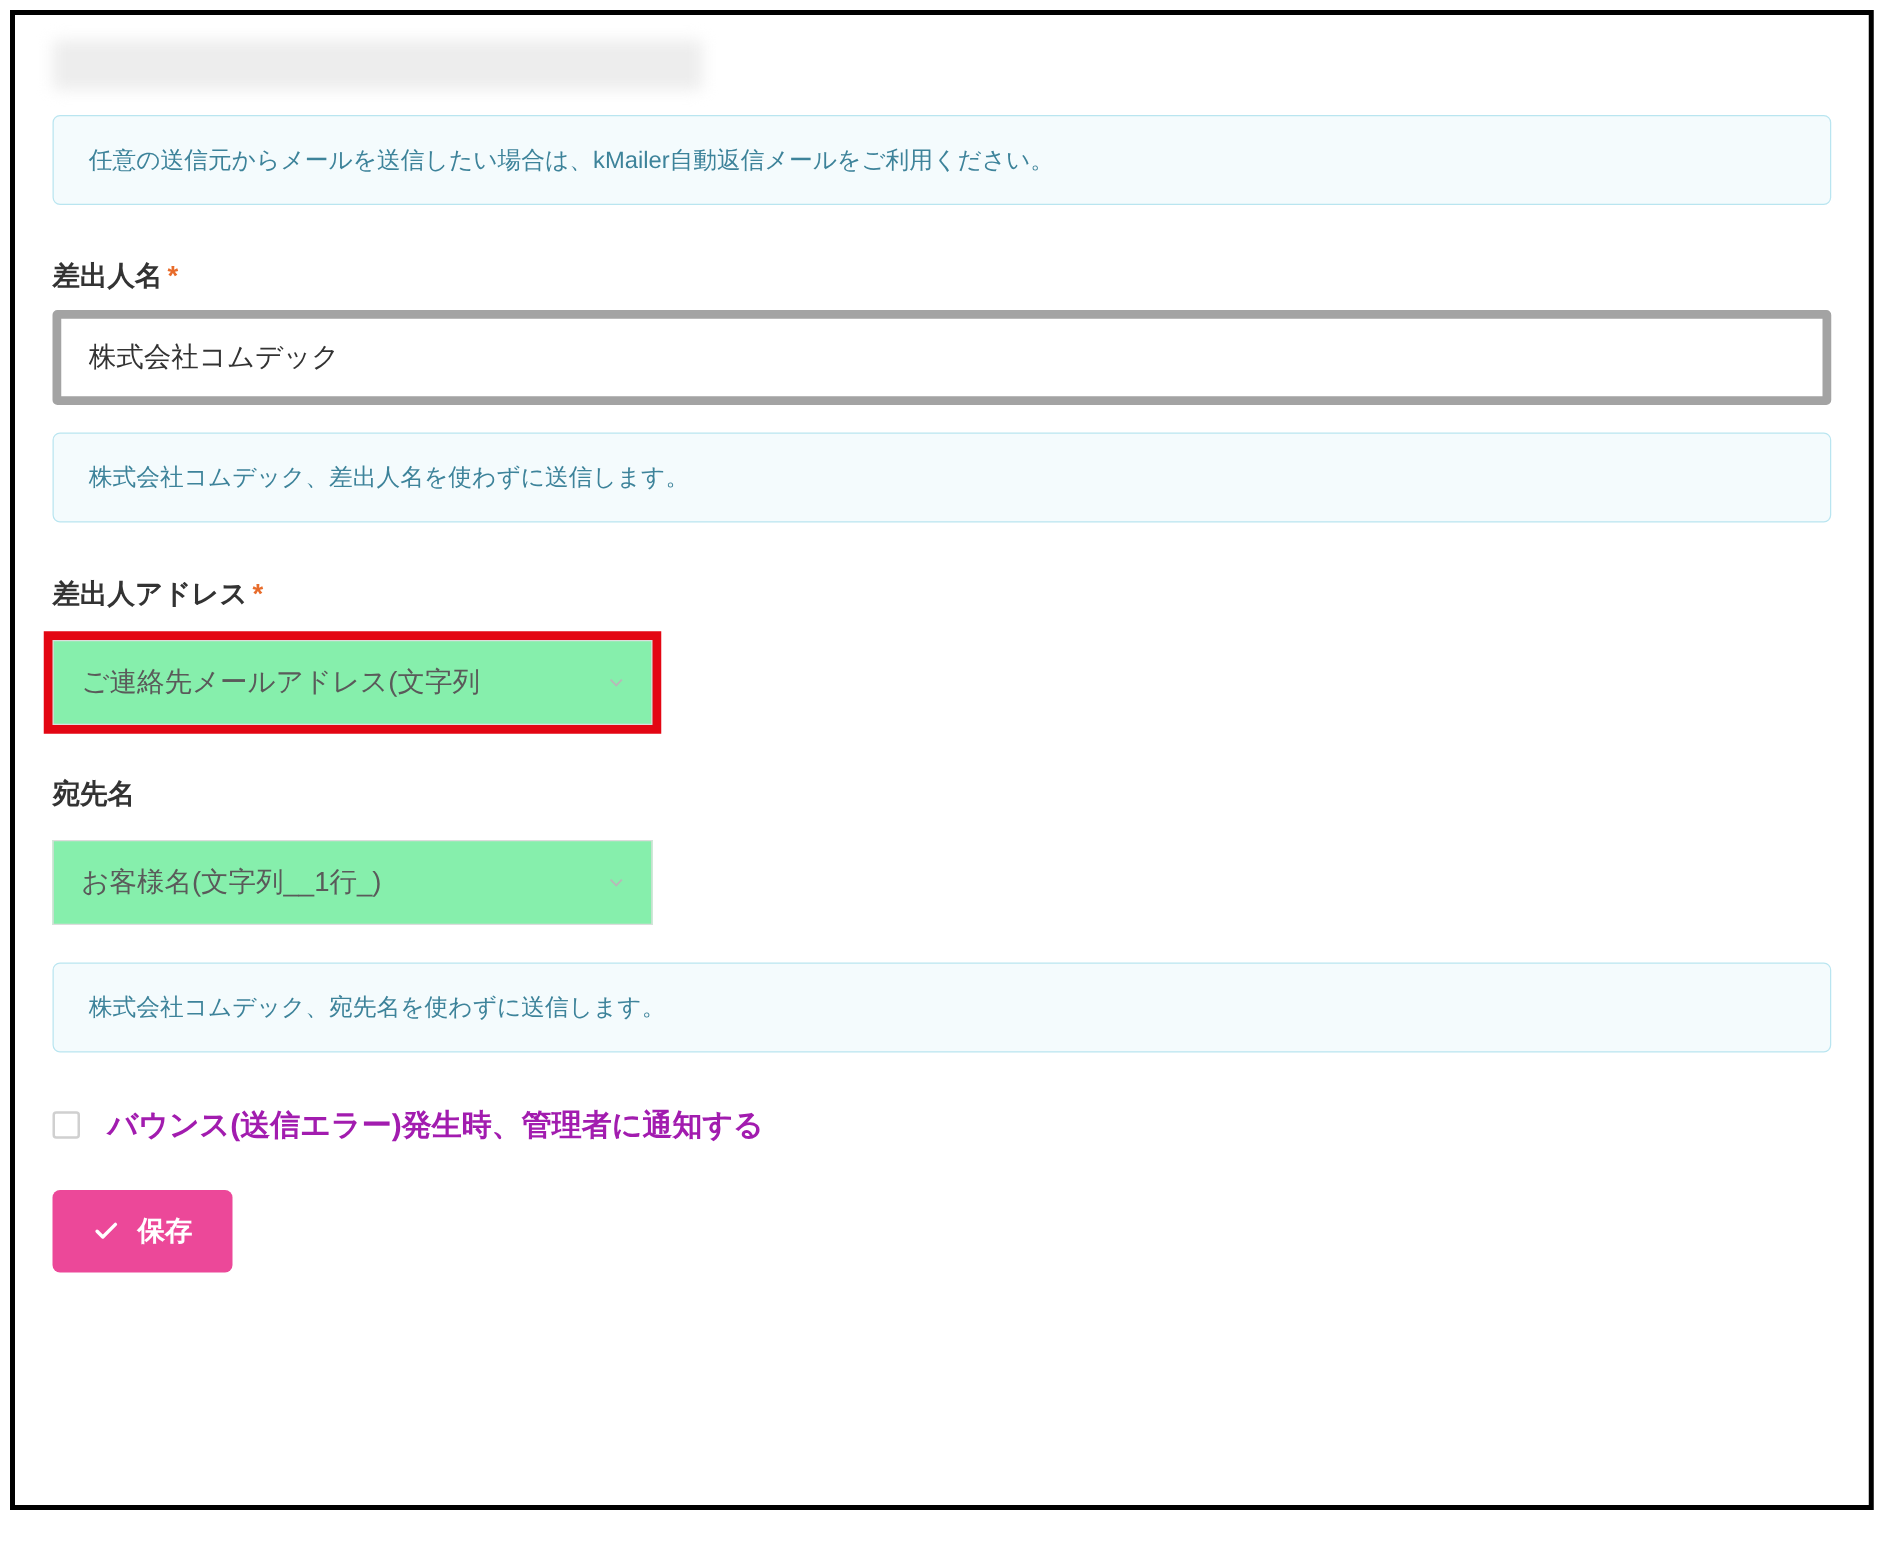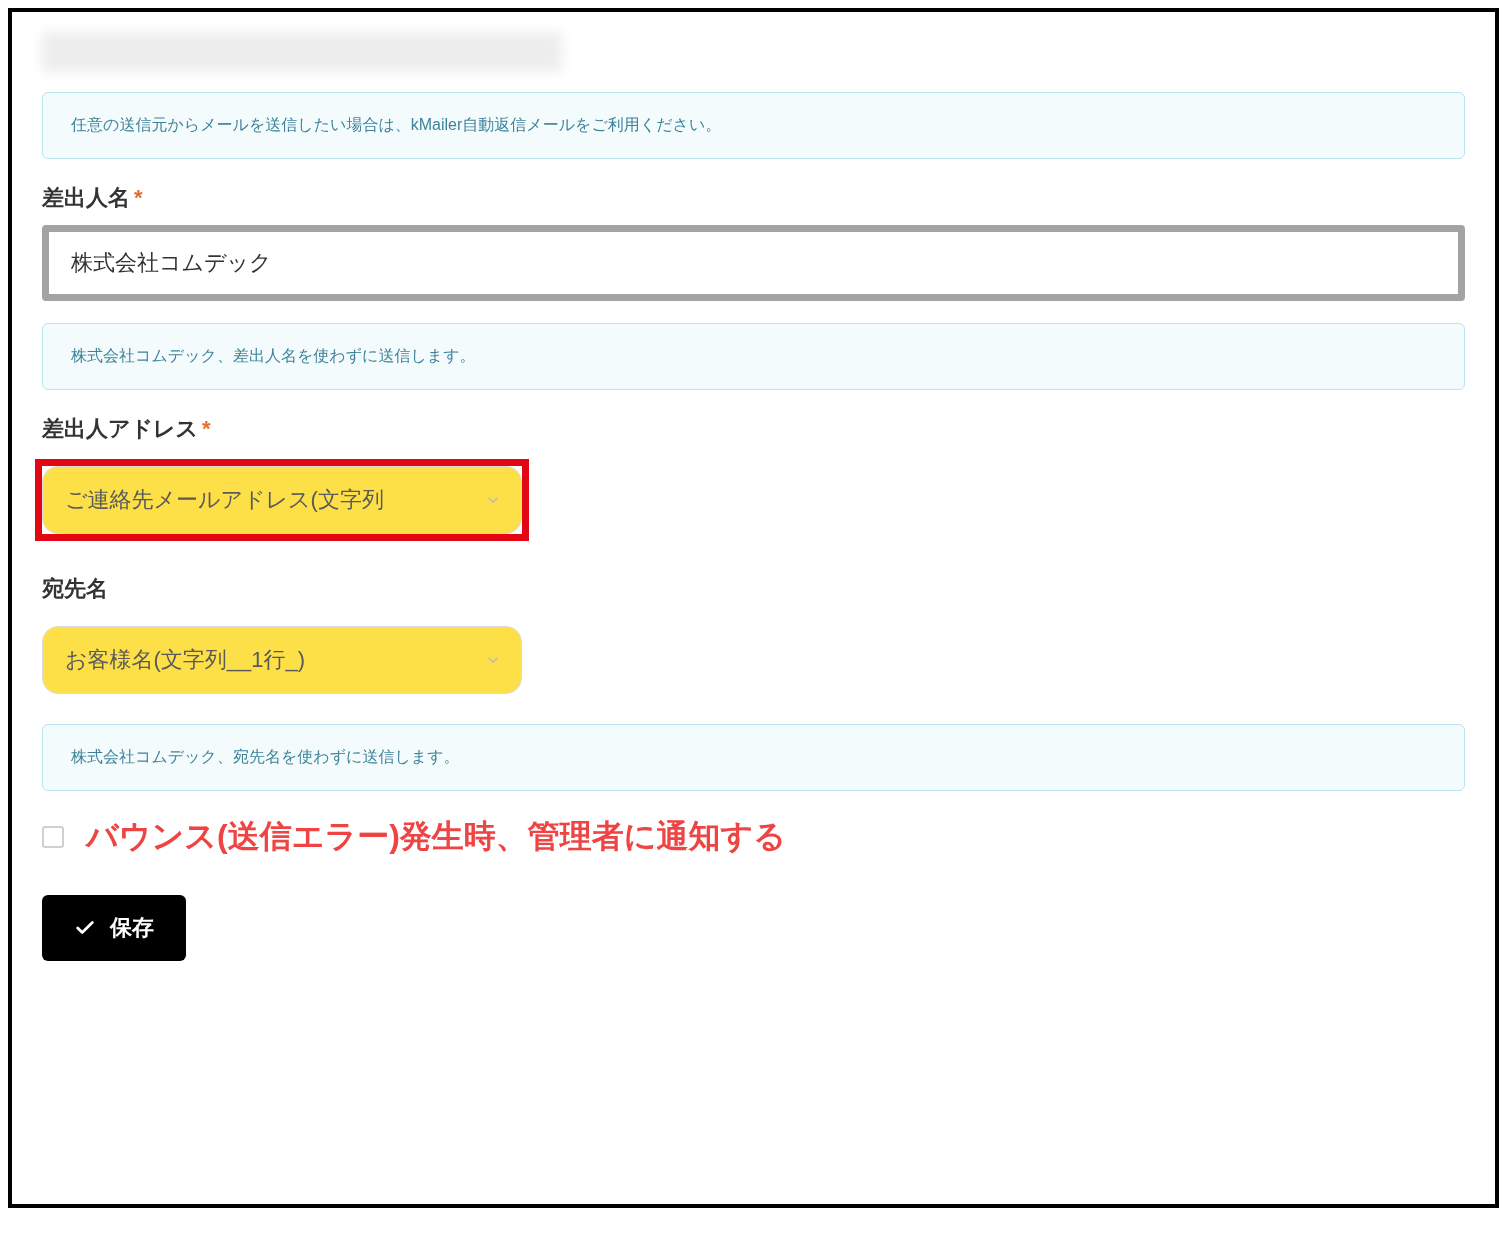--- a/index.html
+++ b/index.html
@@ -30,23 +30,23 @@
       background: #ededed;
       filter: blur(6px);
       border-radius: 4px;
       margin-bottom: 20px;
     }
     .info-box {
       background: #f4fbfd;
       border: 1px solid #b9e5f0;
       border-radius: 6px;
       padding: 22px 28px;
-      font-size: 16px;
+      font-size: 19px;
       color: #3d839a;
-      margin-bottom: 24px;
+      margin-bottom: 42px;
     }
     .text-input {
       width: 100%;
       border: 7px solid #a3a3a3;
       border-radius: 4px;
       padding: 18px 22px;
       font-size: 22px;
       color: #333;
       margin-bottom: 22px;
       background: #fff;
@@ -56,25 +56,25 @@
       display: inline-block;
       width: 480px;
       margin-bottom: 30px;
     }
     .select-wrap.highlight {
       outline: 7px solid #e30613;
       outline-offset: 0;
     }
     .select-inner {
       border: 1px solid #dcdcdc;
-      border-radius: 16px;
+      border-radius: 0;
       padding: 18px 48px 18px 22px;
       font-size: 22px;
       color: #5a5a5a;
-      background: #fde047;
+      background: #86efac;
       cursor: pointer;
       white-space: nowrap;
       overflow: hidden;
       text-overflow: clip;
     }
     .chevron {
       position: absolute;
       right: 20px;
       top: 50%;
       transform: translateY(-50%);
@@ -91,26 +91,26 @@
     .checkbox {
       width: 22px;
       height: 22px;
       border: 2px solid #d0d0d0;
       border-radius: 3px;
       background: #fff;
       cursor: pointer;
       flex-shrink: 0;
     }
     .checkbox-label {
-      font-size: 32px;
+      font-size: 24px;
       font-weight: bold;
-      color: #ef4444;
+      color: #a21caf;
     }
     .save-btn {
-      background: #000000;
+      background: #ec4899;
       color: #fff;
       border: none;
       border-radius: 6px;
       padding: 18px 32px;
       font-size: 22px;
       font-weight: bold;
       cursor: pointer;
       display: inline-flex;
       align-items: center;
       gap: 14px;

